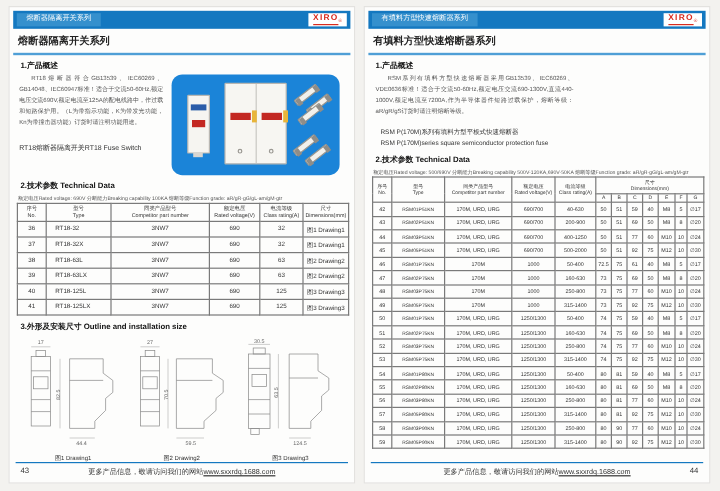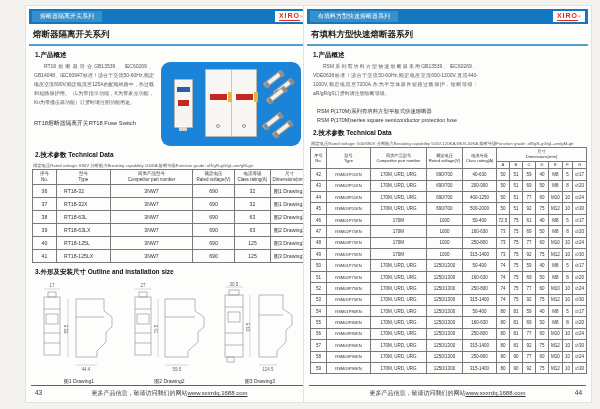--- a/index.html
+++ b/index.html
@@ -1,20 +1,20 @@
 <!DOCTYPE html>
 <html><head>
 <meta charset="utf-8">
 <style>
   * { margin:0; padding:0; box-sizing:border-box; }
   html,body { width:600px; height:409px; }
   body { background:#f3f2ef; font-family:"Liberation Sans", sans-serif; position:relative; overflow:hidden; }
 
   .page { position:absolute; top:5px; width:289px; height:398px; background:#fdfdfc; border:1px solid #e3e2df; }
-  .page-left  { left:25px; }
+  .page-left  { left:7px; }
   .page-right { left:303px; }
 
   
   .header-bar { display:flex; justify-content:space-between; align-items:center; height:15px; background:#1478c0; margin:3px 3px 0 3px; }
   .header-tab { background:#3590cd; color:#fff; font-size:6px; line-height:11px; padding:0 8px; margin-left:3px; white-space:nowrap; }
   .logo-box { background:#fff; height:11px; padding:0 4px; margin-right:3px; display:flex; align-items:center; }
   .logo-text { color:#d92b1e; font-weight:bold; font-size:7px; letter-spacing:1px; border-bottom:1px solid #d92b1e; line-height:8px; }
   .logo-reg { color:#d92b1e; font-size:4px; vertical-align:top; }
 
   .page-title { font-size:8.5px; font-weight:bold; color:#222; padding:5px 7px 3px 7px; }

